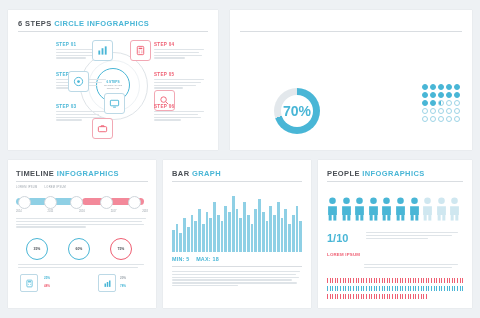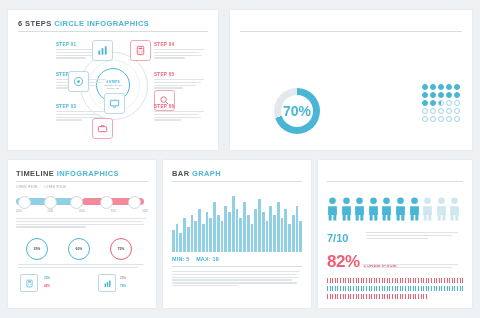--- a/index.html
+++ b/index.html
@@ -366,20 +366,24 @@
       <div class="tinyline" style="width:128px"></div>
         <div class="tinyline" style="width:124px"></div>
         <div class="tinyline" style="width:127px"></div>
       <div class="tinyline" style="width:120px"></div>
         <div class="tinyline" style="width:125px"></div>
         <div class="tinyline" style="width:66px"></div>
     </div>
   </div>
 
   <div class="card" id="c5">
+    <div class="hd ttl">
+      <span>PEOPLE</span>
+      <span class="accent">INFOGRAPHICS</span>
+    </div>
     <div class="hr rule"></div>
 
     <div id="peoplerow" style="position:absolute;left:9px;top:32px;width:136px;height:34px;">
         <svg viewBox="0 0 20 44" width="11" height="34" style="position: absolute; left: 0px; top: 0px;">
           <circle cx="10" cy="7" r="6" fill="#49b6d6"></circle>
           <path d="M2 17h16v16H2z" fill="#49b6d6"></path>
           <rect x="3" y="33" width="5.5" height="10" fill="#49b6d6"></rect>
           <rect x="11.5" y="33" width="5.5" height="10" fill="#49b6d6"></rect>
         </svg>
         <svg viewBox="0 0 20 44" width="11" height="34" style="position: absolute; left: 13.6px; top: 0px;">
@@ -431,29 +435,28 @@
           <rect x="11.5" y="33" width="5.5" height="10" fill="#cfe7f0"></rect>
         </svg>
         <svg viewBox="0 0 20 44" width="11" height="34" style="position: absolute; left: 122.4px; top: 0px;">
           <circle cx="10" cy="7" r="6" fill="#cfe7f0"></circle>
           <path d="M2 17h16v16H2z" fill="#cfe7f0"></path>
           <rect x="3" y="33" width="5.5" height="10" fill="#cfe7f0"></rect>
           <rect x="11.5" y="33" width="5.5" height="10" fill="#cfe7f0"></rect>
         </svg>
       </div>
 
-    <div class="ratio" style="position:absolute;left:9px;top:72px;">7/10</div>
+    <div class="ratio" style="position:absolute;left:9px;top:72px;">1/10</div>
     <div class="tiny" style="position:absolute;left:48px;top:72px;width:94px;">
       <div class="tinyline" style="width:92px"></div>
         <div class="tinyline" style="width:86px"></div>
         <div class="tinyline" style="width:62px"></div>
     </div>
 
     <div style="position:absolute;left:9px;top:92px;display:flex;align-items:baseline;gap:4px;">
-      <div class="bigpct">82%</div>
       <div class="lorem">LOREM IPSUM</div>
     </div>
     <div class="tiny" style="position:absolute;left:46px;top:104px;width:96px;">
       <div class="tinyline" style="width:94px"></div>
         <div class="tinyline" style="width:88px"></div>
     </div>
 
     <div class="hatch" style="left:9px;top:118px;width:136px;"></div>
     <div class="hatch blue" style="left:9px;top:126px;width:136px;"></div>
     <div class="hatch" style="left:9px;top:134px;width:100px;"></div>

